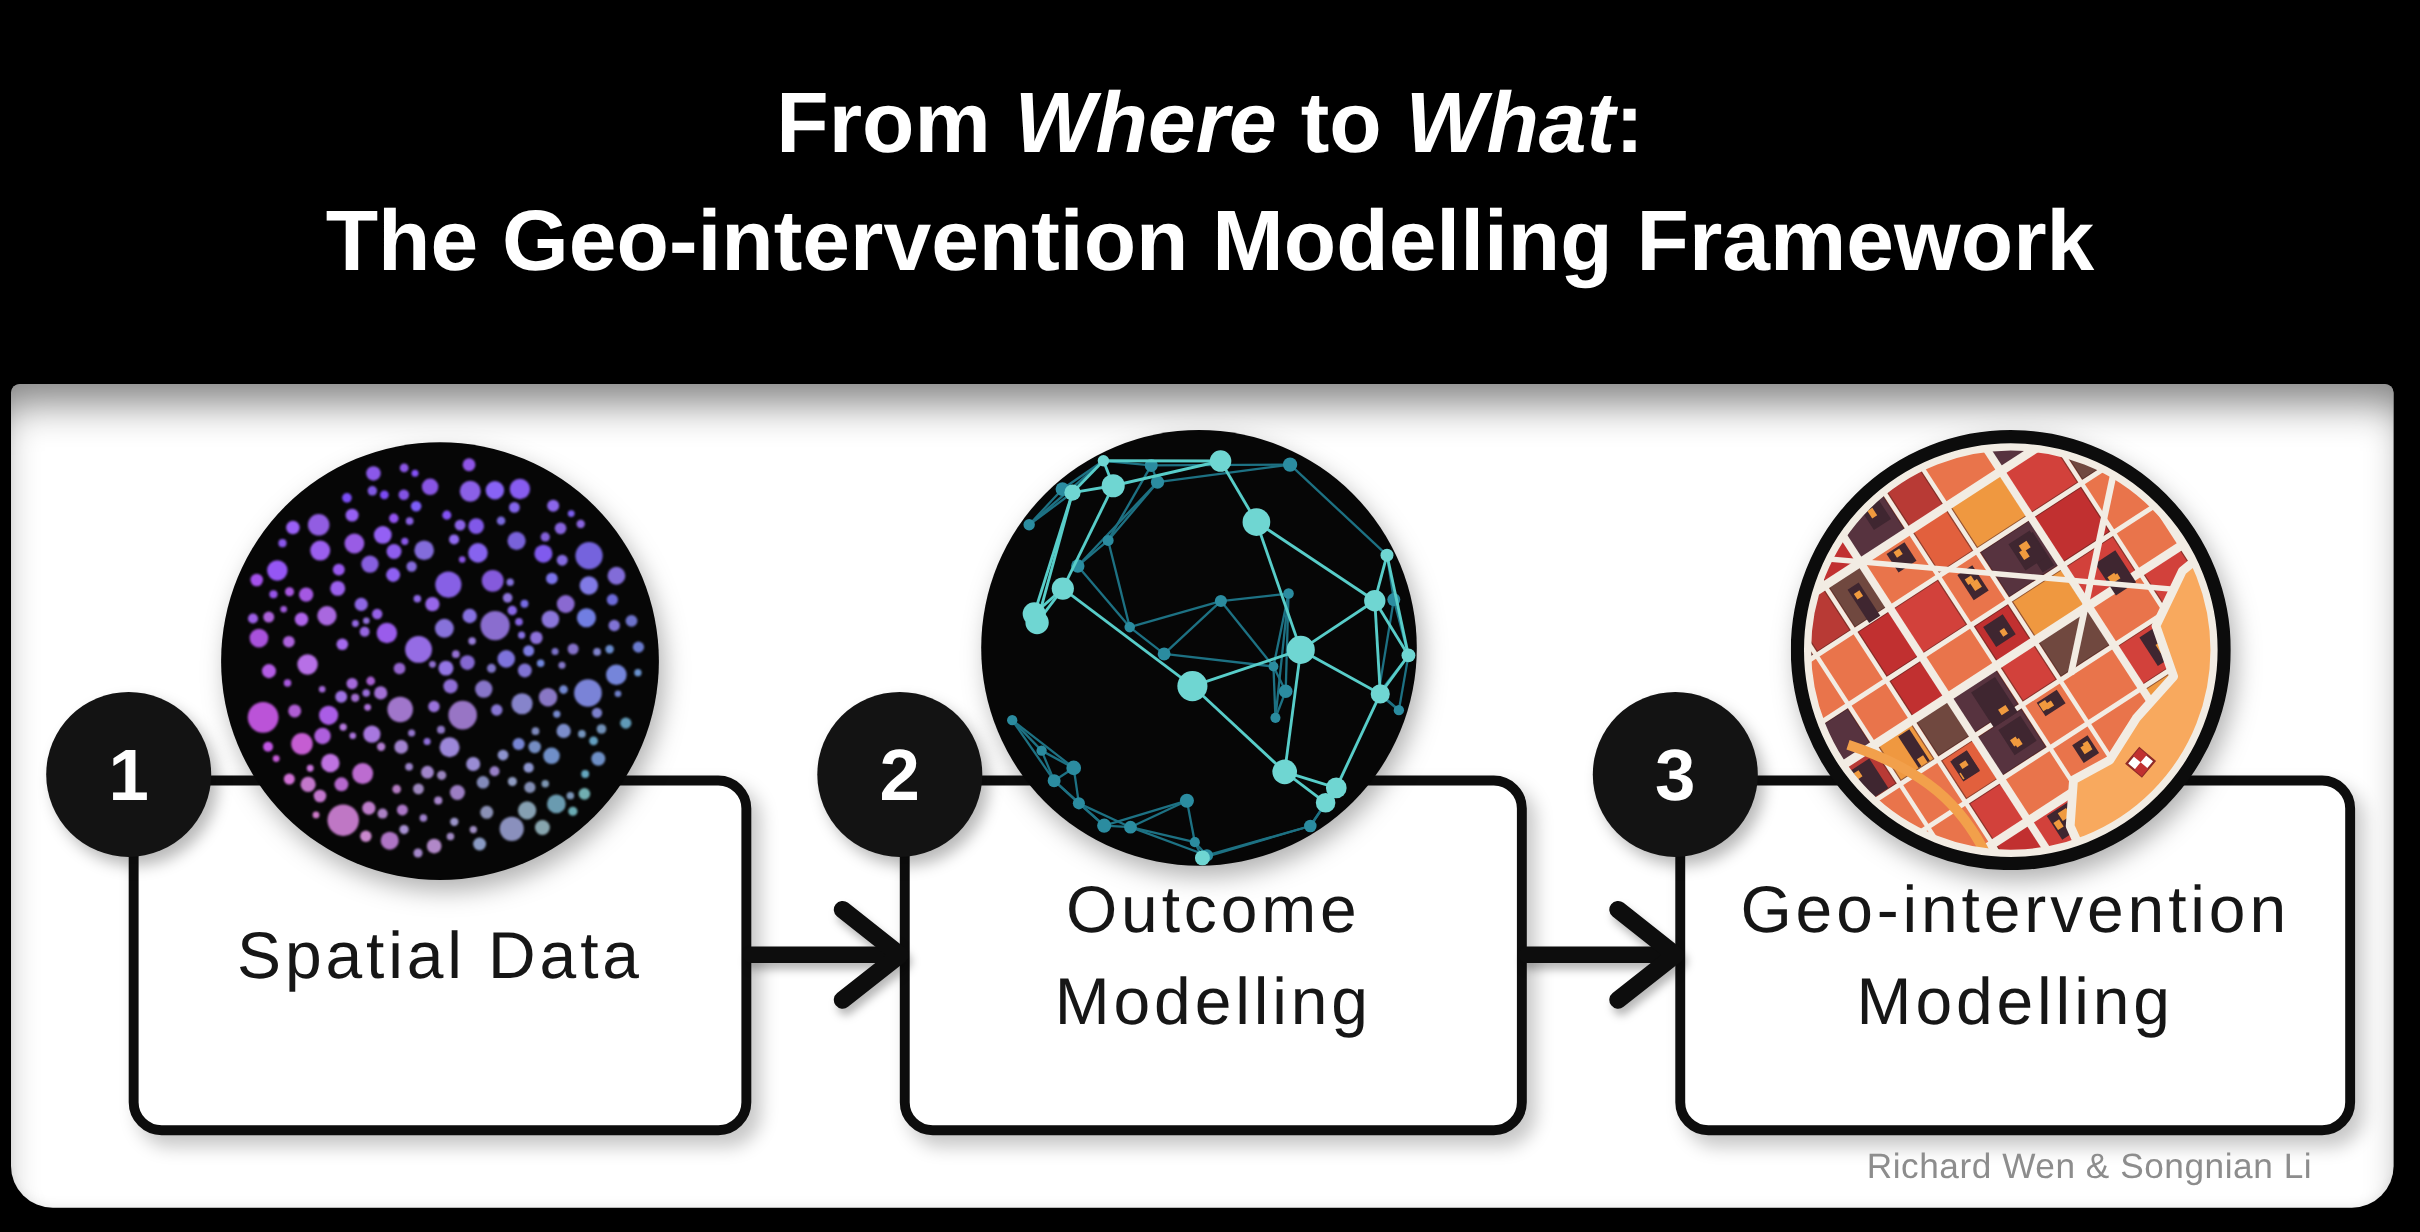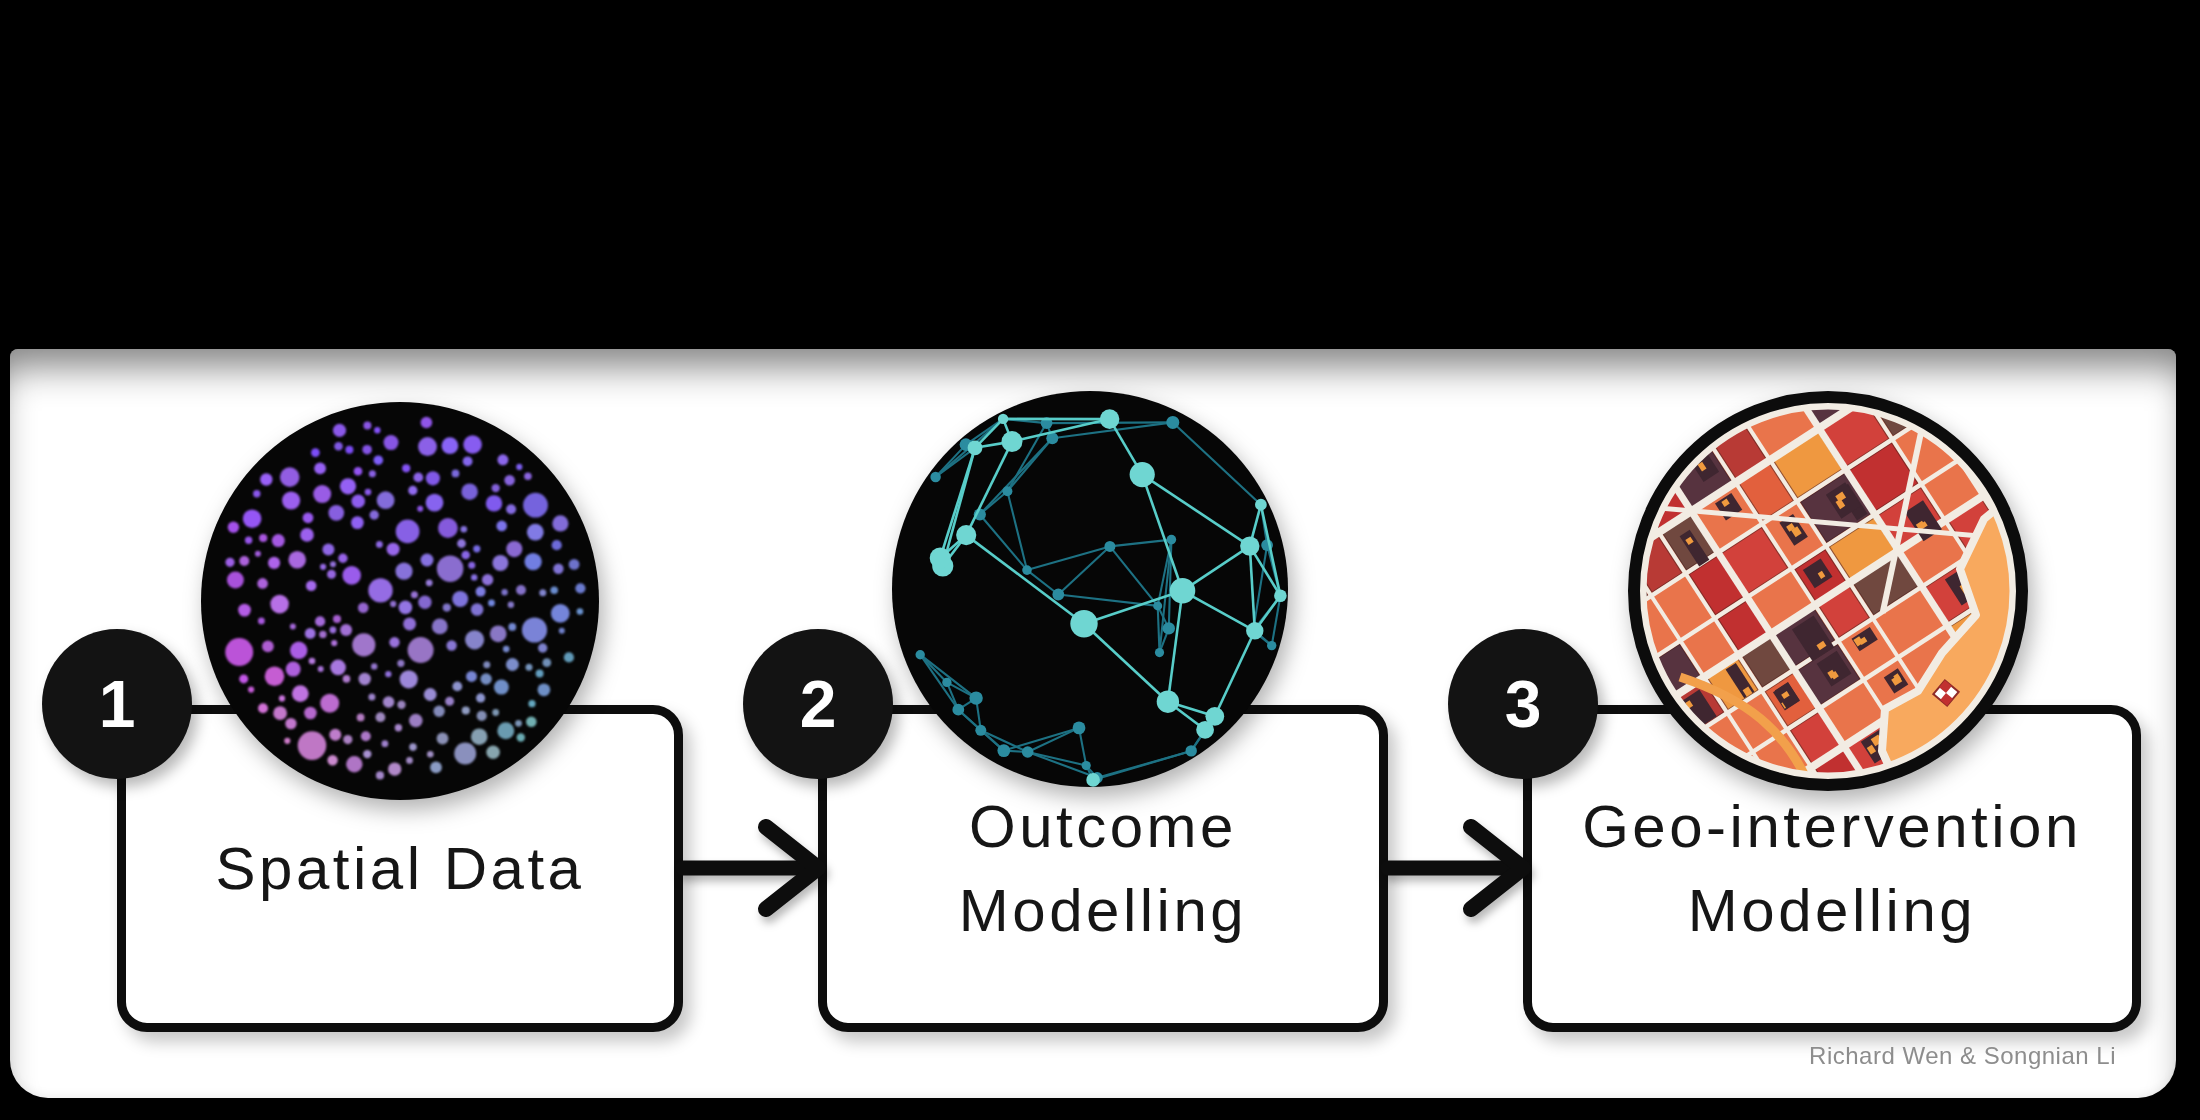--- a/index.html
+++ b/index.html
@@ -53,29 +53,35 @@
   .art1{left:200px;top:401px;}
   .art2{left:890px;top:389px;}
   .art3{left:1628px;top:391px;}
   
   .arrows{position:absolute;left:0;top:0;width:2200px;height:1120px;z-index:3;pointer-events:none;
     filter:drop-shadow(3px 6px 4px rgba(0,0,0,.28));}
   .arrow-line{stroke:var(--outline,#0d0d0d);stroke-width:15;stroke-linecap:round;fill:none;}
   .arrow-head{stroke:var(--outline,#0d0d0d);stroke-width:16;stroke-linecap:round;stroke-linejoin:round;fill:none;}
   
   .attribution{
-    position:absolute;right:84px;top:1042px;font-size:24px;letter-spacing:.5px;
+    position:absolute;right:98px;top:1042px;font-size:32px;letter-spacing:.5px;
     color:var(--attr,#8d8d8d);z-index:6;
   }
 </style>
 </head>
 <body>
 
 <div class="stage" style="--bg: #000000; --panel: #ffffff; --outline: #0d0d0d; --badge: #131313; --title: #ffffff; --label: #161616; --attr: #8d8d8d;">
 
+  <div class="header">
+    <div class="title">
+      <div><span>From </span><i>Where</i><span> to </span><i>What</i><span>:</span></div>
+      <div>The Geo-intervention Modelling Framework</div>
+    </div>
+  </div>
 
   <div class="panel"></div>
 
   <div class="step-box box2">
     <div class="step-label">Outcome
 Modelling</div>
   </div>
   <div class="step-box box1">
     <div class="step-label">Spatial Data</div>
   </div>

